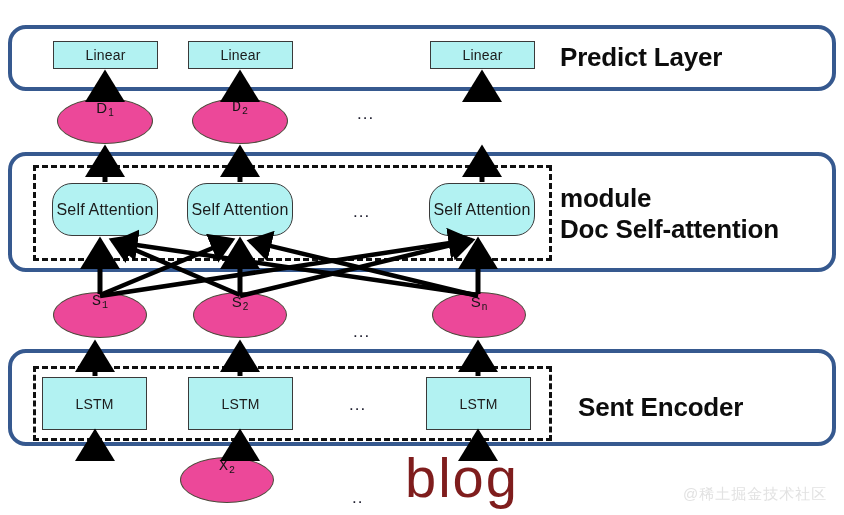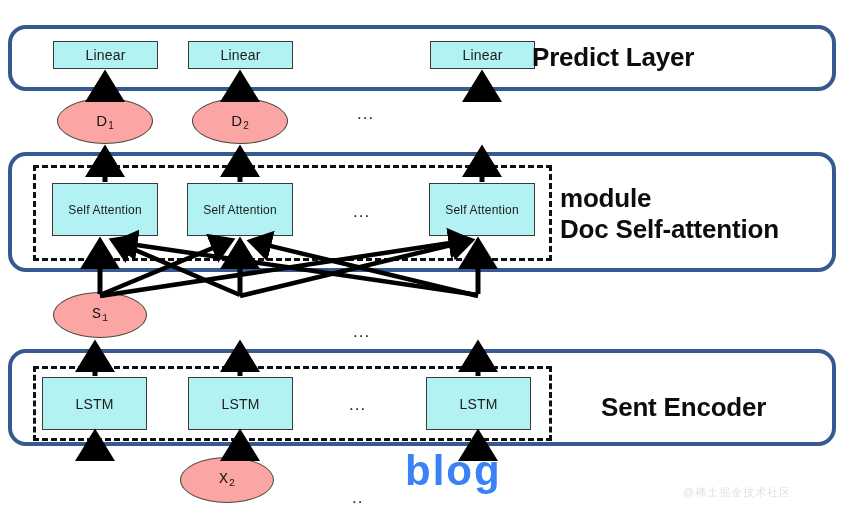--- a/index.html
+++ b/index.html
@@ -40,30 +40,30 @@
     border: 1.5px solid #3a3a3a;
     box-sizing: border-box;
     display: flex;
     align-items: center;
     justify-content: center;
     color: #1b1b1b;
     font-size: 14px;
     letter-spacing: .2px;
     white-space: nowrap;
   }
-  .cbox.small { font-size: 12px; }
+  .cbox.small { font-size: 16px; border-radius: 20px; }
   
   .ell {
     position: absolute;
-    background: #fca5a5;
+    background: #ec4899;
     border: 1.5px solid #4a4a3a;
     border-radius: 50%;
     box-sizing: border-box;
     display: flex;
-    align-items: center;
+    align-items: flex-start;
     justify-content: center;
     color: #151515;
     font-size: 15px;
   }
   .ell .sub { font-size: 10px; vertical-align: -3px; padding-left: 1px; }
   
   .sect-title {
     position: absolute;
     font-weight: bold;
     color: #0d0d0d;
@@ -82,31 +82,31 @@
   
   #wires {
     position: absolute;
     left: 0; top: 0;
     width: 844px; height: 515px;
     pointer-events: none;
   }
   
   .wm-blog {
     position: absolute;
-    color: #3b82f6;
-    font-size: 42px;
-    font-weight: bold;
+    color: #7f1d1d;
+    font-size: 56px;
+    font-weight: normal;
     letter-spacing: 2px;
     line-height: 1;
     user-select: none;
   }
   .wm-corner {
     position: absolute;
     color: #e2e2e2;
-    font-size: 11px;
+    font-size: 15px;
     letter-spacing: 1px;
     user-select: none;
   }
 </style>
 </head>
 <body>
 
 <div id="stage">
 
   <div class="panel" style="left:8px; top:25px; width:828px; height:66px;"></div>
@@ -114,28 +114,28 @@
   <div class="cbox" style="left:53px; top:41px; width:105px; height:28px;">
     <span>Linear</span>
   </div>
   <div class="cbox" style="left:188px; top:41px; width:105px; height:28px;">
     <span>Linear</span>
   </div>
   <div class="cbox" style="left:430px; top:41px; width:105px; height:28px;">
     <span>Linear</span>
   </div>
 
-  <div class="sect-title" style="left:532px; top:42px;">
+  <div class="sect-title" style="left:560px; top:42px;">
     <span>Predict Layer</span>
   </div>
 
   <div class="ell" style="left:57px; top:98px; width:96px; height:46px;">
     <span><span>D</span><span class="sub">1</span></span>
   </div>
-  <div class="ell" style="left:192px; top:98px; width:96px; height:46px;">
+  <div class="ell" style="left:192px; top:98px; width:96px; height:46px;font-family:Liberation Mono, monospace;">
     <span><span>D</span><span class="sub">2</span></span>
   </div>
   <div class="dots" style="left:357px; top:105px;">...</div>
 
   <div class="panel" style="left:8px; top:152px; width:828px; height:120px;"></div>
   <div class="dashed-group" style="left:33px; top:165px; width:519px; height:96px;"></div>
 
   <div class="cbox small" style="left:52px; top:183px; width:106px; height:53px;">
     <span>Self Attention</span>
   </div>
@@ -148,37 +148,43 @@
   <div class="dots" style="left:353px; top:203px;">...</div>
 
   <div class="sect-title" style="left:560px; top:183px;">
     <div>module</div>
     <div>Doc Self-attention</div>
   </div>
 
   <div class="ell" style="left:53px; top:292px; width:94px; height:46px;font-family:Liberation Mono, monospace;">
     <span><span>S</span><span class="sub">1</span></span>
   </div>
+  <div class="ell" style="left:193px; top:292px; width:94px; height:46px;">
+    <span><span>S</span><span class="sub">2</span></span>
+  </div>
+  <div class="ell" style="left:432px; top:292px; width:94px; height:46px;">
+    <span><span>S</span><span class="sub">n</span></span>
+  </div>
   <div class="dots" style="left:353px; top:323px;">...</div>
 
   <div class="panel" style="left:8px; top:349px; width:828px; height:97px;"></div>
   <div class="dashed-group" style="left:33px; top:366px; width:519px; height:75px;"></div>
 
   <div class="cbox" style="left:42px; top:377px; width:105px; height:53px;">
     <span>LSTM</span>
   </div>
   <div class="cbox" style="left:188px; top:377px; width:105px; height:53px;">
     <span>LSTM</span>
   </div>
   <div class="cbox" style="left:426px; top:377px; width:105px; height:53px;">
     <span>LSTM</span>
   </div>
   <div class="dots" style="left:349px; top:396px;">...</div>
 
-  <div class="sect-title" style="left:601px; top:392px;">
+  <div class="sect-title" style="left:578px; top:392px;">
     <span>Sent Encoder</span>
   </div>
 
   <div class="ell" style="left:180px; top:457px; width:94px; height:46px;font-family:Liberation Mono, monospace;">
     <span><span>X</span><span class="sub">2</span></span>
   </div>
   <div class="dots" style="left:352px; top:489px;">..</div>
 
   <div class="wm-blog" style="left:405px; top:450px;">blog</div>
   <div class="wm-corner" style="left:683px; top:485px;">@稀土掘金技术社区</div>

